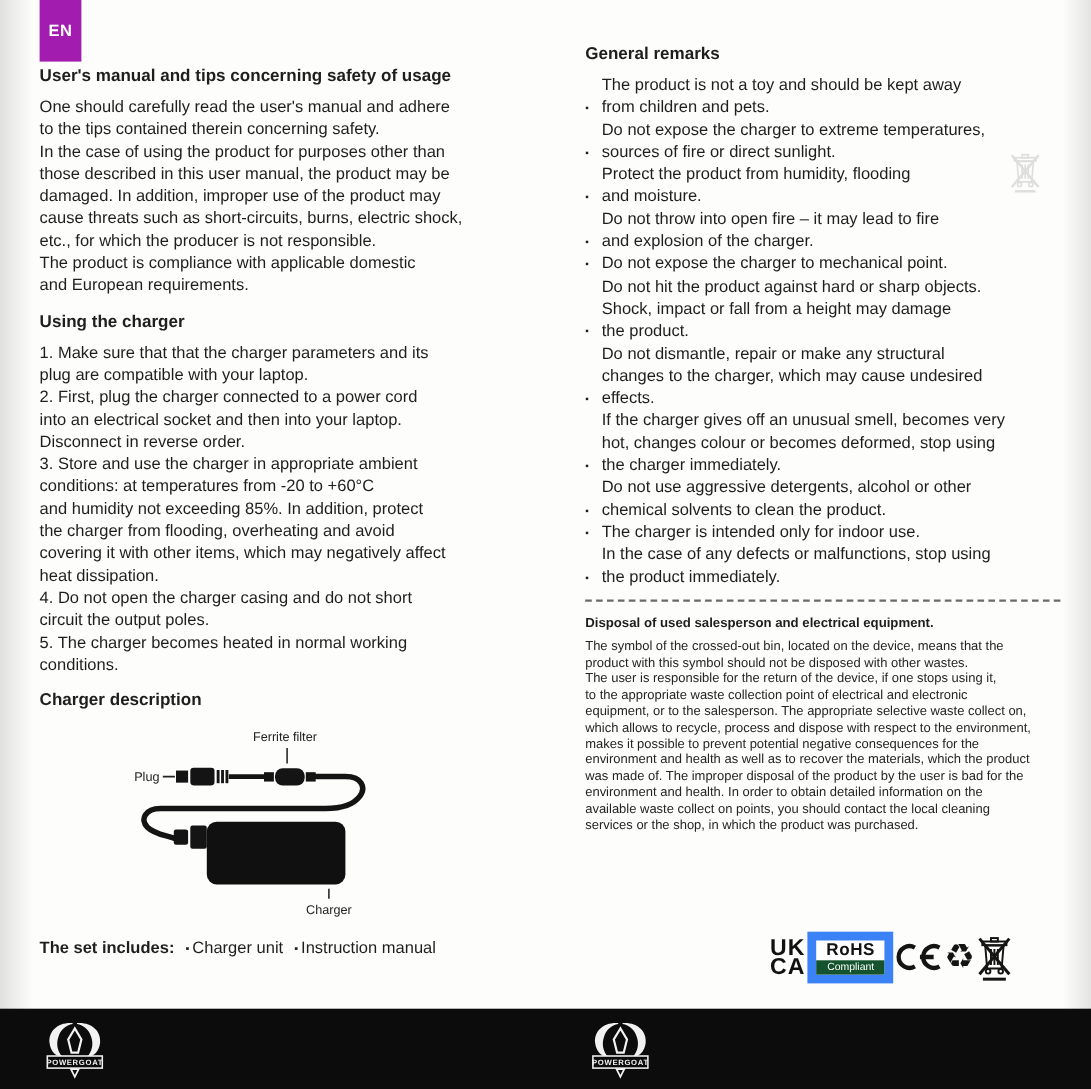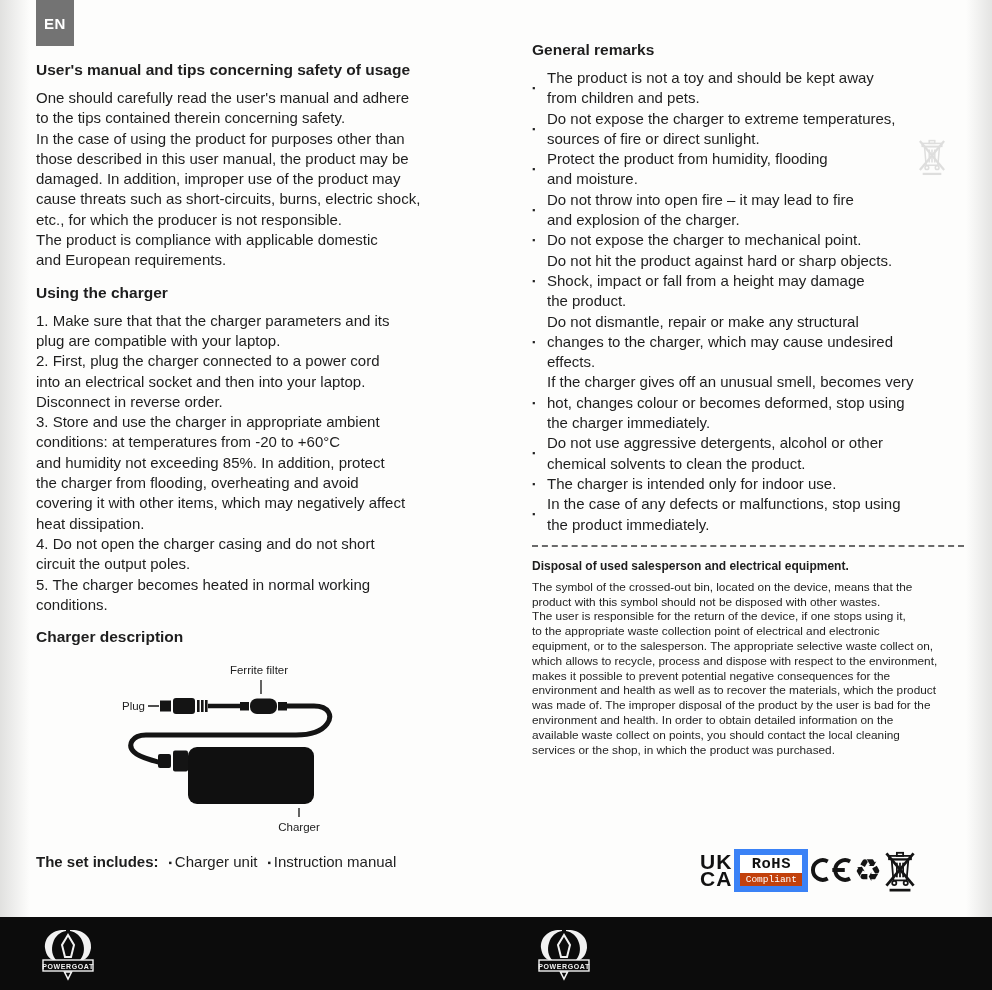--- a/index.html
+++ b/index.html
@@ -9,37 +9,37 @@
     font-family:"Liberation Sans", sans-serif;
     overflow:hidden;
   }
   
   .edge-left{position:absolute;left:0;top:0;width:30px;height:100%;
     background:linear-gradient(90deg,rgba(190,190,188,.45),rgba(190,190,188,0));pointer-events:none;}
   .edge-right{position:absolute;right:0;top:0;width:26px;height:100%;
     background:linear-gradient(270deg,rgba(190,190,188,.4),rgba(190,190,188,0));pointer-events:none;}
 
   .en-badge{
-    position:absolute; left:36px; top:0; width:38px; height:46px;
-    background:#737373; color:#fff; font-weight:bold; font-size:15px;
+    position:absolute; left:36px; top:0; width:38px; height:56px;
+    background:#a21caf; color:#fff; font-weight:bold; font-size:15px;
     display:flex; align-items:center; justify-content:center; padding-top:0; box-sizing:border-box;
     letter-spacing:.5px;
   }
 
   .col-left{position:absolute; left:36px; top:60px; width:456px;}
   .col-right{position:absolute; left:532px; top:40px; width:444px;}
 
   .h-section{font-size:15.5px; font-weight:bold; margin:0 0 8px 0; line-height:20px;}
   .h-using{margin-top:12px;}
   .h-desc{margin-top:12px; margin-bottom:2px;}
 
   .body-text{font-size:15px; line-height:20.3px; white-space:pre-line; margin:0;}
   .step{font-size:15px; line-height:20.3px; white-space:pre-line; margin:0;}
 
-  .bullet-row{display:flex; align-items:center; margin:0;}
+  .bullet-row{display:flex; align-items:flex-end; margin:0;}
   .sq{flex:0 0 15px; font-size:9px; line-height:20.3px; color:#1e1e1e;}
   .sq::before{content:"▪";}
   .bullet-text{font-size:15px; line-height:20.3px; white-space:pre-line;}
 
   .dashed-divider{border:none; border-top:2px dashed #6a6a6a; margin:10px 0 12px 0; width:432px;}
 
   .h-disposal{font-size:12px; font-weight:bold; margin:4px 0 7px 0;}
   .disposal-body{font-size:11.8px; line-height:14.8px; white-space:pre-line; margin:0; color:#242424;}
 
   .diagram{display:block; margin:2px 0 0 0;}
@@ -48,23 +48,23 @@
   .set-line{margin-top:12px; font-size:15px;}
   .set-label{font-weight:bold;text-align:center;}
   .inc-item{margin-left:10px;}
   .inc-item::before{content:"▪  "; font-size:10px; vertical-align:1px;}
 
   
   .marks{position:absolute; left:700px; top:845px; width:262px; height:50px;
     display:flex; align-items:center; gap:2px;}
   .ukca{font-weight:bold; font-size:21px; line-height:17px; letter-spacing:1px; color:#111;
     font-family:"Liberation Sans", sans-serif; text-align:left;}
-  .rohs{border:6px solid #3b82f6; width:62px; text-align:center; background:#fff;font-family:Liberation Mono, monospace;}
+  .rohs{border:8px solid #3b82f6; width:62px; text-align:center; background:#fff;}
   .rohs-title{font-weight:bold; font-size:15.5px; line-height:18px; color:#111; letter-spacing:.5px;}
-  .rohs-sub{background:#c2410c; color:#fff; font-size:9.5px; line-height:13px; padding:0 1px;}
+  .rohs-sub{background:#14532d; color:#fff; font-size:9.5px; line-height:13px; padding:0 1px;}
   .ce svg, .weee svg{display:block;}
   .recycle{font-family:"DejaVu Sans", sans-serif; font-size:31px; color:#141414; line-height:1;}
 
   
   .weee-ghost{position:absolute; left:918px; top:134px; opacity:.18;}
 
   
   .footer-bar{position:absolute; left:0; top:917px; width:992px; height:73px; background:#0c0c0c;}
   .goat{position:absolute; top:9px;}
   .goat-1{left:38px;}

